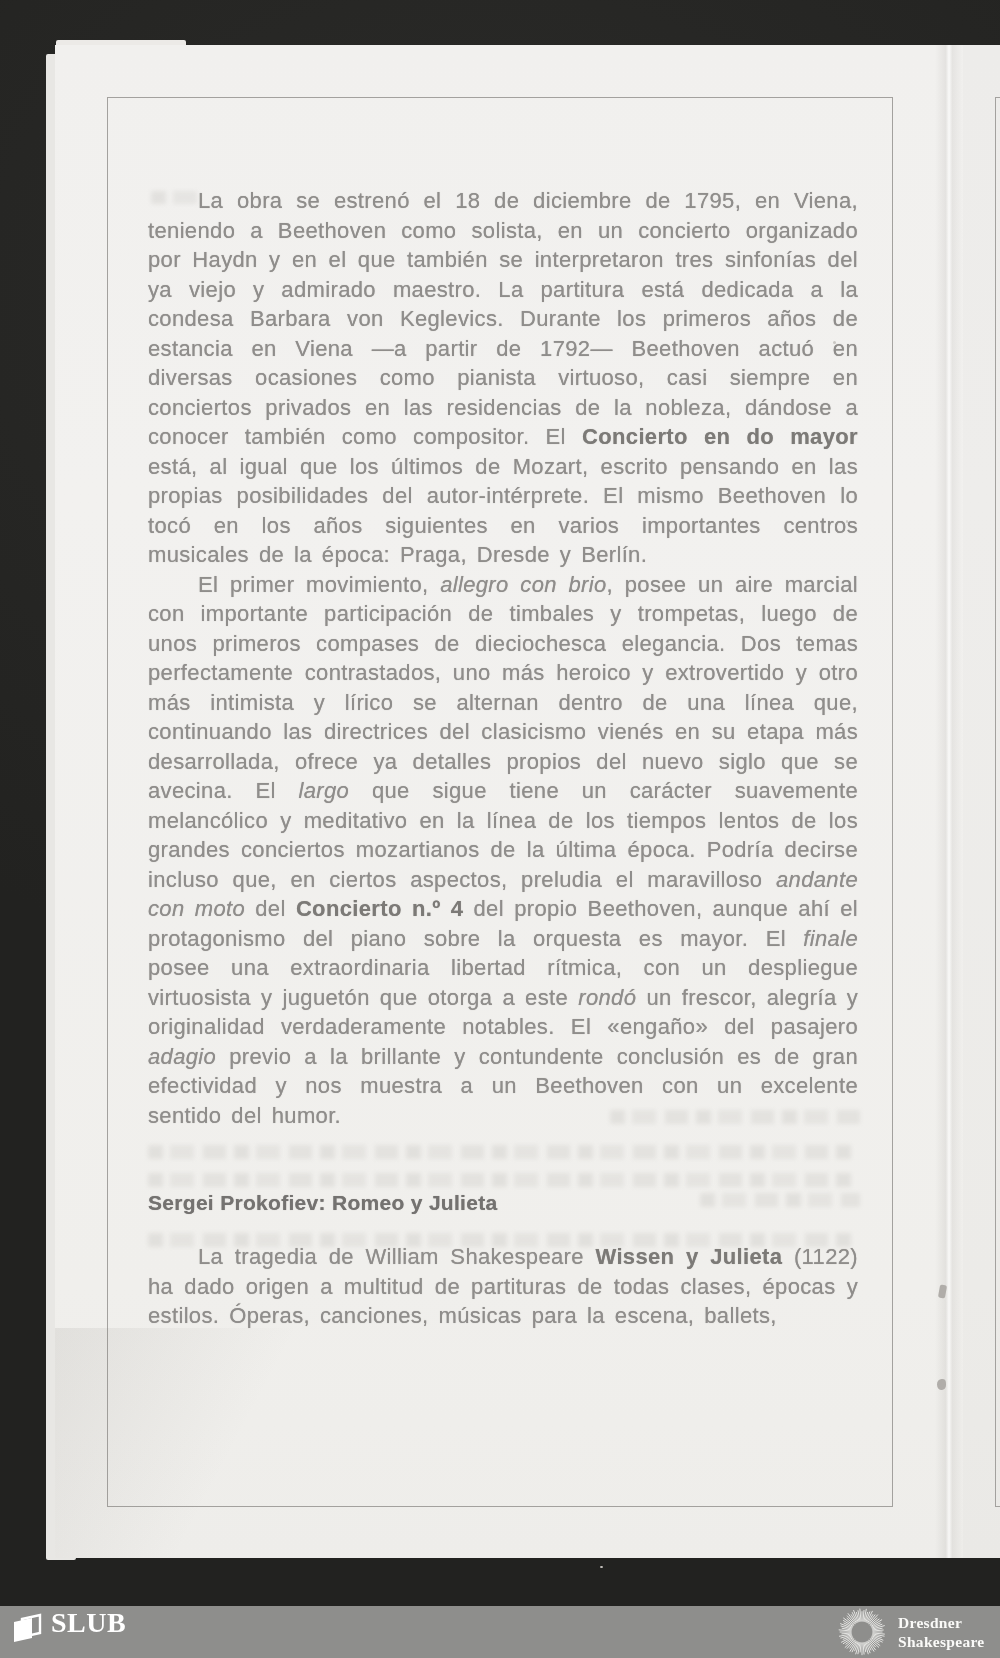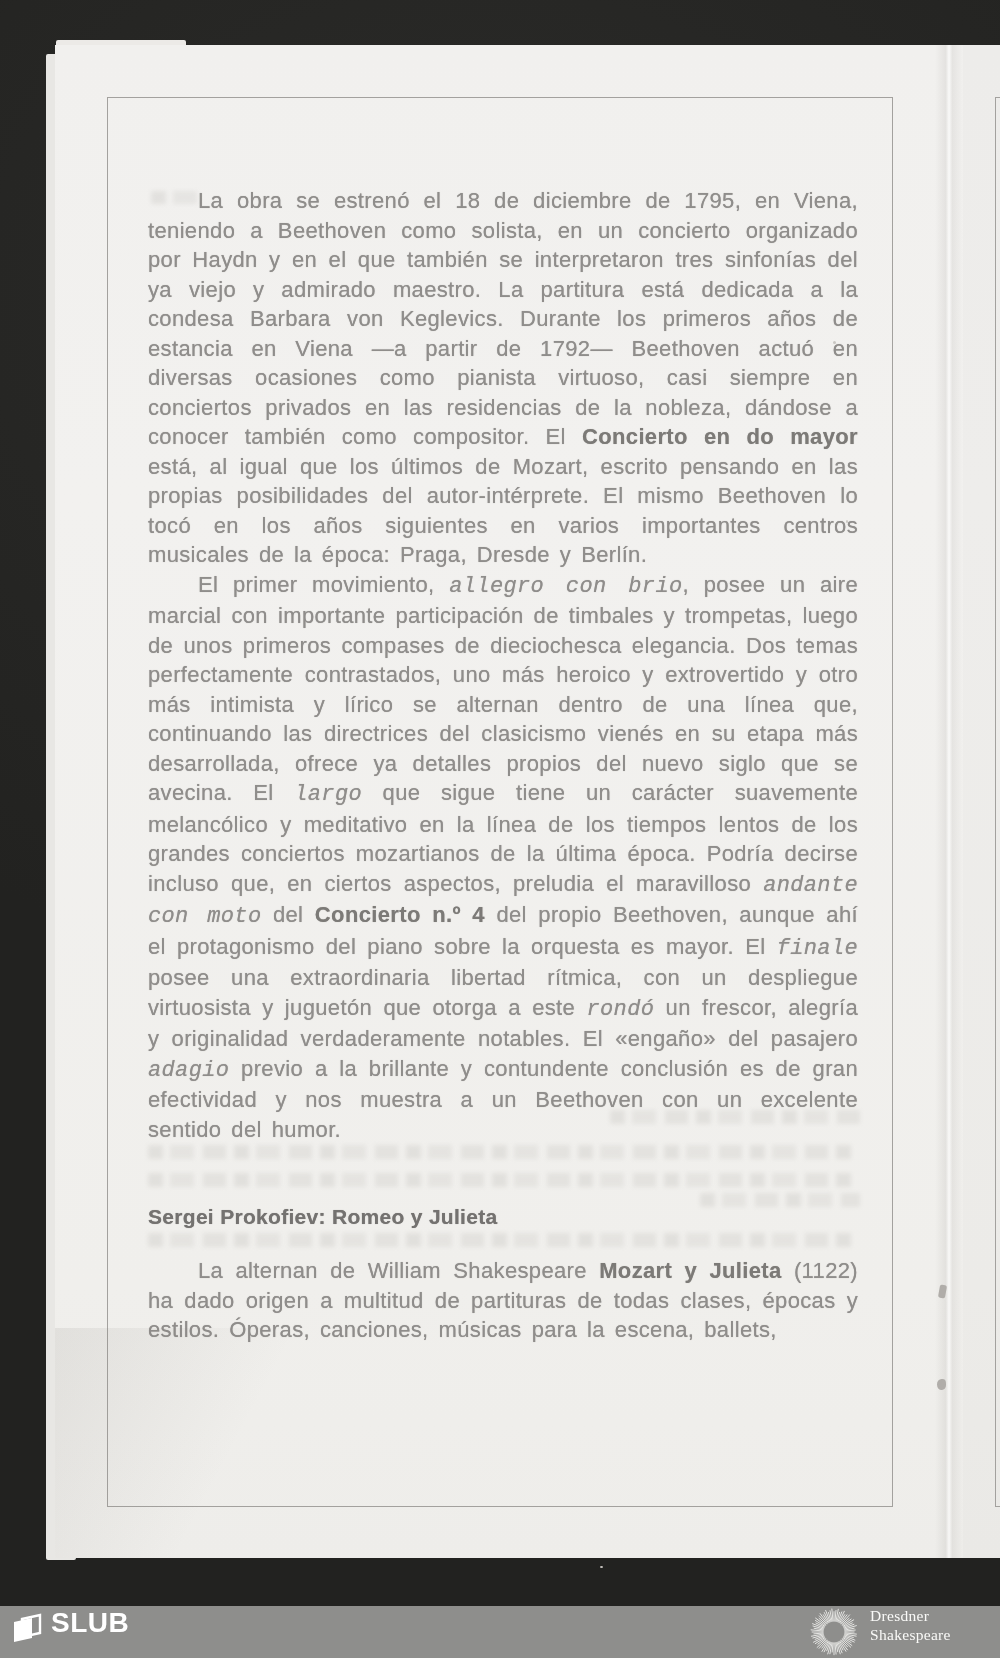--- a/index.html
+++ b/index.html
@@ -14,21 +14,21 @@
   
   .paper{position:absolute;left:55px;top:45px;width:945px;height:1513px;
          background:linear-gradient(180deg,#f1f0ee 0%,#f2f1ef 30%,#f0efec 82%,#eeedea 100%);}
   .frame{position:absolute;left:52px;top:52px;width:784px;height:1408px;border:1px solid #a3a19e;}
 
   .article{position:absolute;left:93px;top:141px;width:710px;}
   .para{margin:0;font-size:22px;line-height:29.5px;color:var(--body-ink,#8f8d8b);
         text-align:justify;text-indent:50px;letter-spacing:.35px;word-spacing:3.5px;
         text-shadow:0 0 .7px rgba(143,141,138,.85);}
   .para .b{font-weight:bold;color:var(--bold-ink,#7c7a77);}
-  .para .i{font-style:italic;font-family:Liberation Mono, monospace;}
+  .para .i{font-style:italic;}
   .heading{margin:58px 0 24px 0;font-size:21px;line-height:30px;font-weight:bold;text-align:left;
            color:var(--heading-ink,#747270);letter-spacing:.3px;text-shadow:0 0 .7px rgba(116,114,112,.8);}
 
   
   .ghost{position:absolute;height:14px;border-radius:2px;filter:blur(2px);opacity:.5;
          background:repeating-linear-gradient(90deg,
            rgba(156,153,148,.34) 0 15px, rgba(156,153,148,0) 15px 22px,
            rgba(156,153,148,.26) 22px 46px, rgba(156,153,148,0) 46px 55px,
            rgba(156,153,148,.30) 55px 78px, rgba(156,153,148,0) 78px 86px);}
 
@@ -41,41 +41,41 @@
   .adj-frame-v{position:absolute;left:940px;top:52px;width:1px;height:1410px;background:#a3a19e;}
   .adj-frame-h{position:absolute;left:940px;width:5px;height:1px;background:#a3a19e;}
   .staple{position:absolute;background:#b0ada9;border-radius:2px;}
   .speck{position:absolute;border-radius:50%;background:#c9c6c2;}
 
   
   .footer-bar{position:absolute;left:0;top:1606px;width:1000px;height:52px;background:var(--bar,#8e8e8c);}
   .slub{position:absolute;left:12px;top:2px;display:flex;cursor:pointer;}
   .slub-icon{margin-top:3px;}
   .slub-text{margin-left:9px;color:#fff;}
-  .slub-name{font-family:Liberation Sans, sans-serif;font-weight:bold;font-size:28px;line-height:30px;letter-spacing:.5px;}
+  .slub-name{font-family:Liberation Serif, serif;font-weight:bold;font-size:28px;line-height:30px;letter-spacing:.5px;}
   .slub-tagline{font-size:13.5px;font-weight:bold;line-height:15px;color:#f4f4f2;letter-spacing:.2px;margin-top:20px;}
-  .phil{position:absolute;left:808px;top:0;height:52px;display:flex;cursor:pointer;}
+  .phil{position:absolute;left:836px;top:0;height:52px;display:flex;align-items:center;cursor:pointer;font-weight:bold;}
   .phil-text{margin-left:10px;color:#fafaf8;font-family:"Liberation Serif", serif;font-size:15.5px;line-height:19px;letter-spacing:.3px;}
 </style>
 </head>
 <body>
 
 <div class="stage" style="--body-ink: #8f8d8b; --bold-ink: #7c7a77; --heading-ink: #747270; --bar: #8e8e8c;">
 
   <div class="sheet-under"></div>
   <div class="sheet-step"></div>
 
   <div class="paper">
     <div class="frame"></div>
 
     <div class="article">
         <p class="para"><span>La obra se estrenó el 18 de diciembre de 1795, en Viena, teniendo a Beethoven como solista, en un concierto organizado por Haydn y en el que también se interpretaron tres sinfonías del ya viejo y admirado maestro. La partitura está dedicada a la condesa Barbara von Keglevics. Durante los primeros años de estancia en Viena —a partir de 1792— Beethoven actuó en diversas ocasiones como pianista virtuoso, casi siempre en conciertos privados en las residencias de la nobleza, dándose a conocer también como compositor. El </span><span class="b">Concierto en do mayor</span><span> está, al igual que los últimos de Mozart, escrito pensando en las propias posibilidades del autor-intérprete. El mismo Beethoven lo tocó en los años siguientes en varios importantes centros musicales de la época: Praga, Dresde y Berlín.</span></p>
         <p class="para"><span>El primer movimiento, </span><span class="i">allegro con brio</span><span>, posee un aire marcial con importante participación de timbales y trompetas, luego de unos primeros compases de dieciochesca elegancia. Dos temas perfectamente contrastados, uno más heroico y extrovertido y otro más intimista y lírico se alternan dentro de una línea que, continuando las directrices del clasicismo vienés en su etapa más desarrollada, ofrece ya detalles propios del nuevo siglo que se avecina. El </span><span class="i">largo</span><span> que sigue tiene un carácter suavemente melancólico y meditativo en la línea de los tiempos lentos de los grandes conciertos mozartianos de la última época. Podría decirse incluso que, en ciertos aspectos, preludia el maravilloso </span><span class="i">andante con moto</span><span> del </span><span class="b">Concierto n.º 4</span><span> del propio Beethoven, aunque ahí el protagonismo del piano sobre la orquesta es mayor. El </span><span class="i">finale</span><span> posee una extraordinaria libertad rítmica, con un despliegue virtuosista y juguetón que otorga a este </span><span class="i">rondó</span><span> un frescor, alegría y originalidad verdaderamente notables. El «engaño» del pasajero </span><span class="i">adagio</span><span> previo a la brillante y contundente conclusión es de gran efectividad y nos muestra a un Beethoven con un excelente sentido del humor.</span></p>
         <h3 class="heading">Sergei Prokofiev: Romeo y Julieta</h3>
-        <p class="para"><span>La alternan de William Shakespeare </span><span class="b">Mozart y Julieta</span><span> (1122) ha dado origen a multitud de partituras de todas clases, épocas y estilos. Óperas, canciones, músicas para la escena, ballets,</span></p>
+        <p class="para"><span>La tragedia de William Shakespeare </span><span class="b">Wissen y Julieta</span><span> (1122) ha dado origen a multitud de partituras de todas clases, épocas y estilos. Óperas, canciones, músicas para la escena, ballets,</span></p>
       </div>
 
     <div class="ghost" style="left:96px;top:146px;width:46px;height:13px;"></div>
     <div class="ghost" style="left:555px;top:1065px;width:250px;"></div>
     <div class="ghost" style="left:93px;top:1100px;width:710px;"></div>
     <div class="ghost" style="left:93px;top:1128px;width:710px;"></div>
     <div class="ghost" style="left:645px;top:1148px;width:160px;"></div>
     <div class="ghost" style="left:93px;top:1188px;width:710px;"></div>
 
     <div class="corner-shade"></div>

